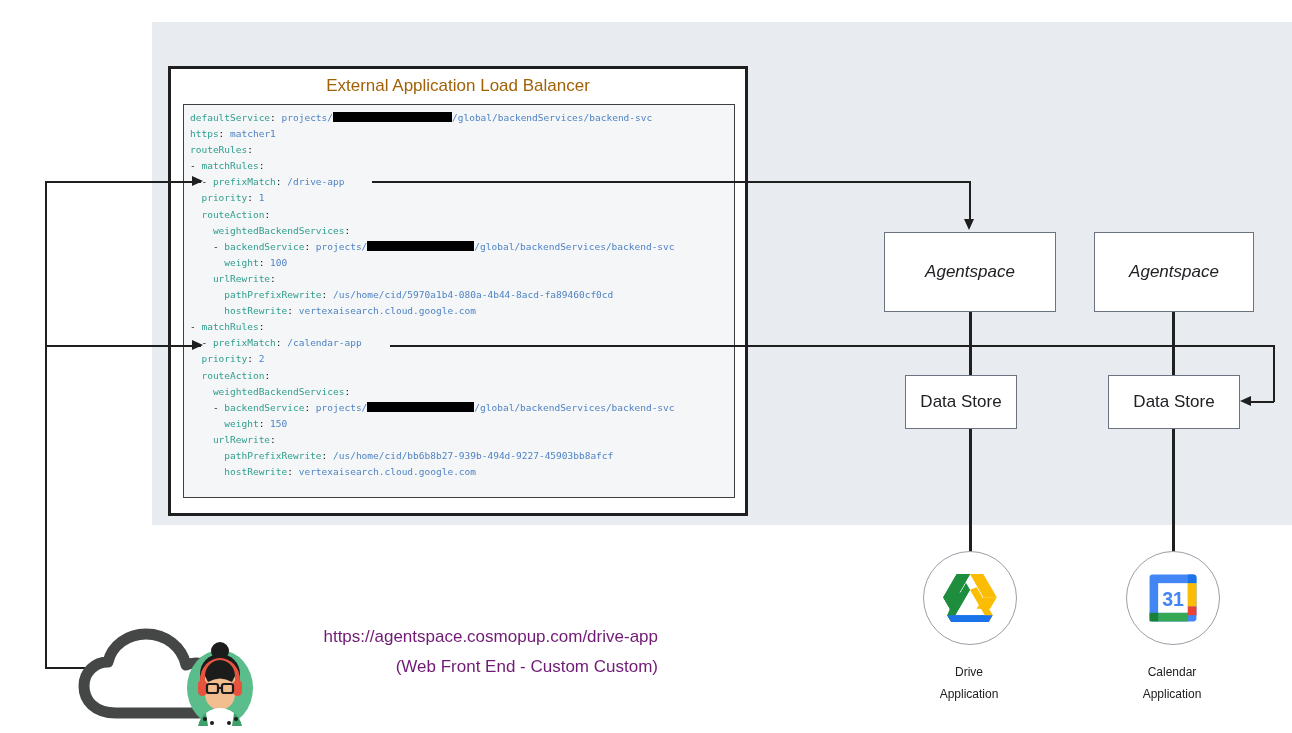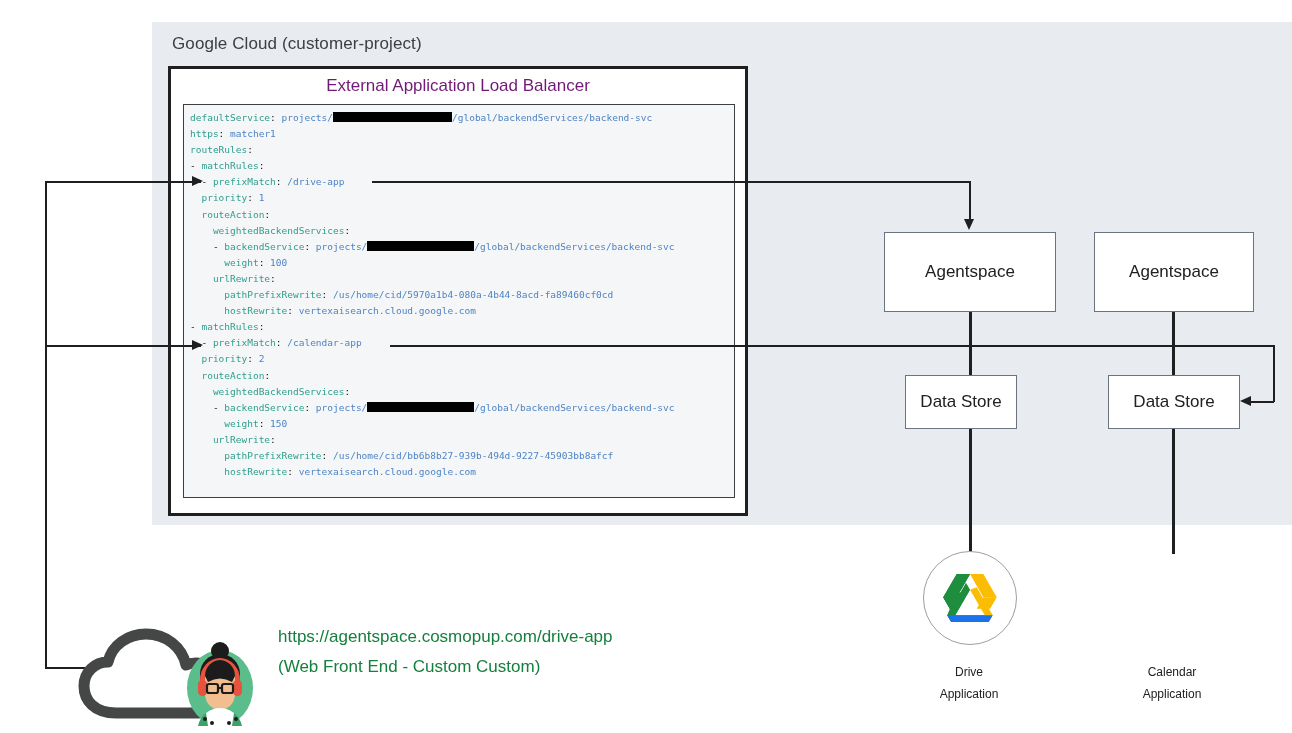--- a/index.html
+++ b/index.html
@@ -10,39 +10,39 @@
   
   .cloud-panel{position:absolute;left:152px;top:22px;width:1140px;height:503px;
                background:#e8ecf0;}
   .cloud-panel-label{position:absolute;left:172px;top:34px;font-size:17px;
                      color:#3c4043;letter-spacing:.1px;}
 
   
   .lb-box{position:absolute;left:168px;top:66px;width:580px;height:450px;
           background:#ffffff;border:3px solid #1f1f1f;box-sizing:border-box;}
   .lb-title{position:absolute;left:168px;top:76px;width:580px;text-align:center;
-            font-size:17px;color:#701a75;}
+            font-size:17px;color:#a16207;}
 
   
   .yaml{position:absolute;left:183px;top:104px;width:552px;height:394px;
         background:#f4f6f7;border:1.5px solid #3c4043;box-sizing:border-box;
         padding:5px 0 0 6px;
         font-family:"DejaVu Sans Mono","Liberation Mono",monospace;
         font-size:9.5px;line-height:16.1px;white-space:pre;overflow:hidden;}
   .yaml .k{color:#2f9e8f;margin-top:20px;}
   .yaml .v{color:#4f83c4;}
   .redact{display:inline-block;background:#000000;height:10px;vertical-align:-1px;}
   .r1{width:119px;}
   .r2{width:107px;}
 
   
   .nodebox{position:absolute;background:#ffffff;border:1.6px solid #6b7280;
            box-sizing:border-box;display:flex;align-items:center;
            justify-content:center;font-size:17px;color:#202124;}
-  .nodebox.italic{}
+  .nodebox.italic{font-style:italic;}
 
   
   .ln{position:absolute;background:#1f1f1f;}
   .hl{height:1.6px;}
   .vl{width:1.6px;}
   .vthick{width:3.4px;background:#1f1f1f;}
 
   .arrow{position:absolute;width:0;height:0;}
   .arrow-r{border-top:5.5px solid transparent;border-bottom:5.5px solid transparent;
            border-left:11px solid #1f1f1f;}
@@ -52,33 +52,32 @@
            border-top:11px solid #1f1f1f;}
 
   
   .appcircle{position:absolute;width:92px;height:92px;border-radius:50%;
              background:#ffffff;border:1.4px solid #9aa0a6;
              display:flex;align-items:center;justify-content:center;}
   .applabel{position:absolute;width:200px;text-align:center;font-size:12px;
             color:#202124;line-height:22px;}
 
   
-  .urlblock{position:absolute;left:278px;top:622px;width:380px;text-align:left;
-            font-size:17px;color:#15803d;line-height:30px;}
+  .urlblock{position:absolute;left:278px;top:622px;width:380px;text-align:right;
+            font-size:17px;color:#701a75;line-height:30px;}
 
   
   .cloudwrap{position:absolute;left:78px;top:618px;width:190px;height:108px;}
 </style>
 </head>
 <body>
 
 <div class="canvas">
 
   <div class="cloud-panel"></div>
-  <div class="cloud-panel-label">Google Cloud (customer-project)</div>
 
   <div class="lb-box"></div>
   <div class="lb-title">External Application Load Balancer</div>
 
   <div class="yaml"><span class="k">defaultService</span>: <span class="v">projects/</span><span class="redact r1"></span><span class="v">/global/backendServices/backend-svc</span>
 <span class="k">https</span>: <span class="v">matcher1</span>
 <span class="k">routeRules</span>:
 - <span class="k">matchRules</span>:
   - <span class="k">prefixMatch</span>: <span class="v">/drive-app</span>
   <span class="k">priority</span>: <span class="v">1</span>
@@ -142,20 +141,34 @@
       <path d="M73.9 78 L87 55.5 L80.4 66.85 Z" fill="#ea4335"></path>
       <path d="M87 37.9 L65.1 37.9 L54.3 56.6 L76.2 56.6 Z" fill="#fbbc04"></path>
       <path d="M10.8 56.6 L32.7 56.6 L21.9 75.3 L0 75.3 Z" fill="#1a73e8" opacity="0"></path>
       <path d="M13.1 78 L73.9 78 L80.4 66.85 L6.6 66.85 Z" fill="#1a73e8"></path>
       <path d="M80.4 66.85 L87 55.5 L73.9 78 Z" fill="#ea4335"></path>
       <path d="M43.5 0 L21.9 0 L0 37.9 L10.9 56.7 Z" fill="#1e8e3e"></path>
       <path d="M43.5 0 L65.2 37.9 L87 37.9 L76.1 19.0 Z" fill="#fbbc04" opacity="0"></path>
     </svg>
   </div>
 
+  <div class="appcircle" style="left:1126px;top:551px;">
+    <svg width="50" height="50" viewBox="0 0 64 64">
+      <rect x="2" y="2" width="60" height="60" rx="4" fill="#4285f4"></rect>
+      <rect x="13" y="13" width="38" height="38" fill="#ffffff"></rect>
+      <path d="M51 2 h7 a4 4 0 0 1 4 4 v7 h-11 Z" fill="#1a73e8"></path>
+      <rect x="51" y="13" width="11" height="30" fill="#fbbc04"></rect>
+      <path d="M51 43 h11 v7 a4 4 0 0 1 -4 4 h-7 Z" fill="#ea4335" opacity="0"></path>
+      <path d="M51 51 h11 v7 a4 4 0 0 1 -4 4 h-7 Z" fill="#ea4335" opacity="0"></path>
+      <rect x="51" y="43" width="11" height="11" fill="#ea4335"></rect>
+      <rect x="13" y="51" width="38" height="11" fill="#34a853"></rect>
+      <rect x="2" y="51" width="11" height="11" fill="#188038"></rect>
+      <text x="32" y="42" text-anchor="middle" font-family="Liberation Sans, sans-serif" font-size="25" font-weight="bold" fill="#4285f4">31</text>
+    </svg>
+  </div>
 
   <div class="applabel" style="left:869px;top:661px;">
     <span>Drive</span><br>
     <span>Application</span>
   </div>
   <div class="applabel" style="left:1072px;top:661px;">
     <span>Calendar</span><br>
     <span>Application</span>
   </div>
 

